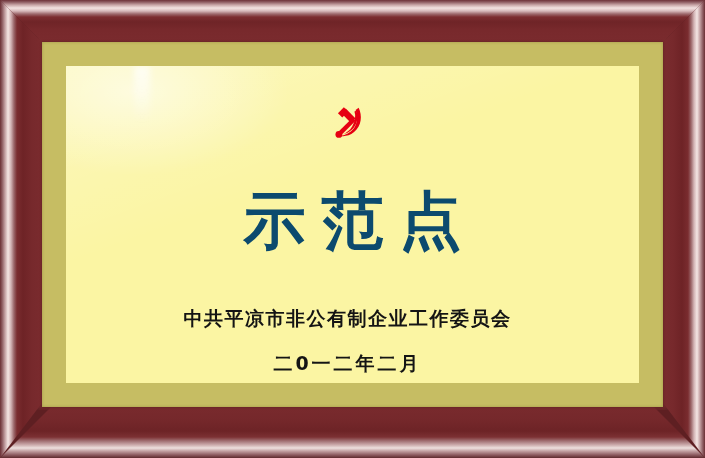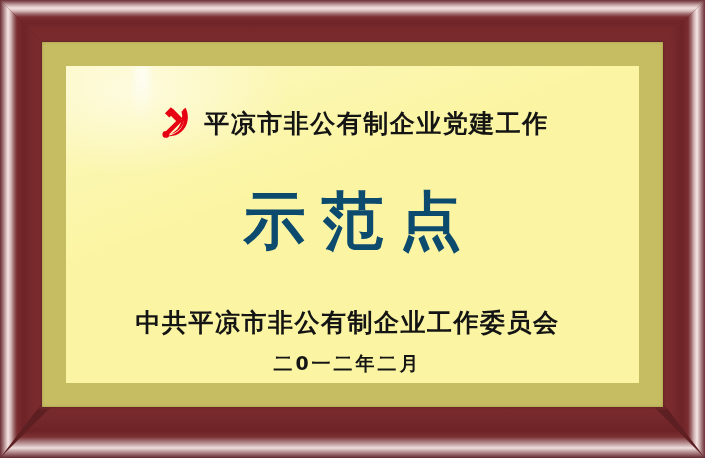--- a/index.html
+++ b/index.html
@@ -188,21 +188,21 @@
 
   .issuer {
     position: absolute;
     top: 240px;
     left: 0;
     width: 100%;
     text-align: center;
     padding-right: 10px;
     box-sizing: border-box;
     font-family: "DejaVu Sans", "Liberation Sans", sans-serif;
-    font-size: 25px;
+    font-size: 19px;
     font-weight: bold;
     color: #141414;
     letter-spacing: 1.5px;
     white-space: nowrap;
   }
 
   .date {
     position: absolute;
     top: 285px;
     left: 0;
@@ -247,21 +247,20 @@
 
               <path d="M24 74 L 62 36 L 70 44 L 32 82 Z"></path>
 
               <path d="M44 12 L 70 38 L 58 50 L 32 24 Z"></path>
 
               <rect x="26" y="14" width="22" height="16" transform="rotate(-45 37 22)"></rect>
 
               <circle cx="26" cy="80" r="9"></circle>
             </g>
           </svg>
-          <span class="title-text">平凉市非公有制企业党建工作</span>
         </div>
 
         <div class="headline">示范点</div>
 
         <div class="issuer">中共平凉市非公有制企业工作委员会</div>
 
         <div class="date">二0一二年二月</div>
 
       </div>
     </div>

